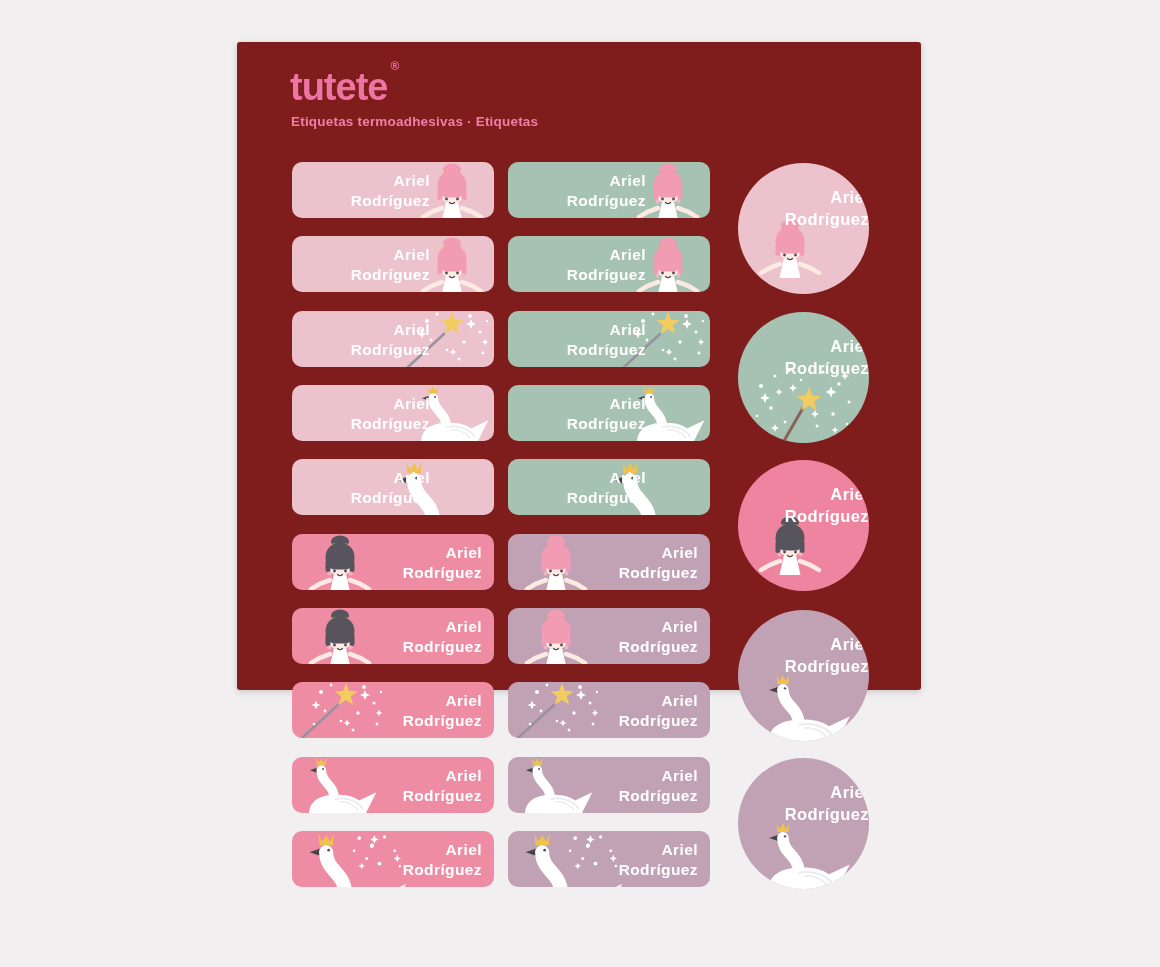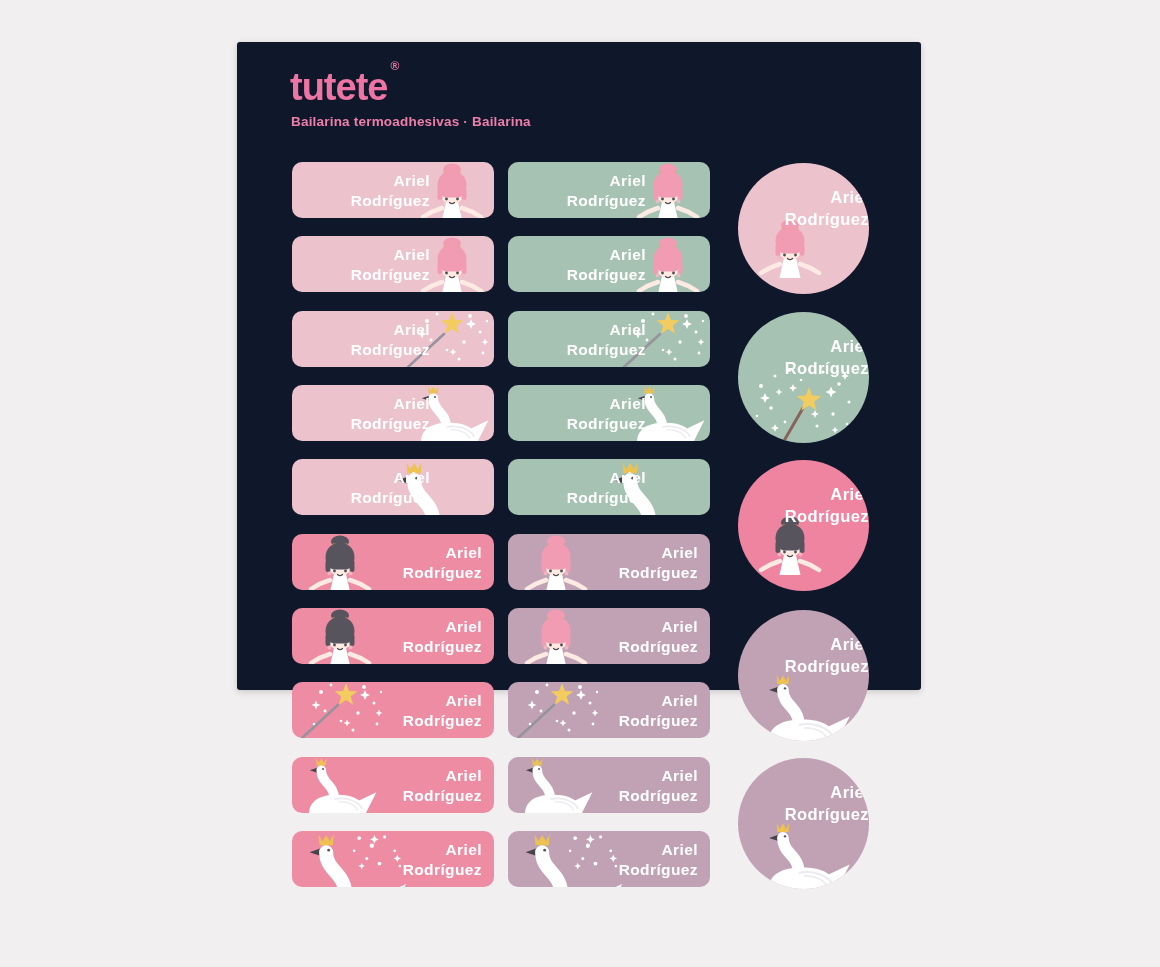--- a/index.html
+++ b/index.html
@@ -3,21 +3,21 @@
 <meta charset="utf-8">
 <style>
   html,body{margin:0;padding:0;}
   body{
     width:1160px;height:967px;position:relative;overflow:hidden;
     background:#f1efef;
     font-family:"Liberation Sans","DejaVu Sans",sans-serif;
   }
   .card{
     position:absolute;left:237px;top:42px;width:684px;height:648px;
-    background:#0f172a;border-radius:3px;
+    background:#7f1d1d;border-radius:3px;
     box-shadow:0 2px 7px rgba(0,0,0,.16),0 0 1px rgba(0,0,0,.10);
   }
   .logo{
     position:absolute;left:53px;top:26px;
     font-size:38px;font-weight:bold;letter-spacing:-1px;line-height:1;
   }
   .logo sup{font-size:12px;font-weight:bold;position:relative;top:-16px;left:3px;letter-spacing:0;}
   .subtitle{
     position:absolute;left:54px;top:72px;
     font-size:13.5px;font-weight:bold;letter-spacing:.2px;
@@ -40,21 +40,21 @@
     font-size:16.5px;line-height:22px;letter-spacing:.4px;
   }
 </style>
 </head>
 <body>
 
 <div class="card" id="sheet">
   <div class="logo" style="color: rgb(238, 116, 163);">
     <span>tutete</span><sup>®</sup>
   </div>
-  <div class="subtitle" style="color: rgb(238, 127, 168);">Bailarina termoadhesivas · Bailarina</div>
+  <div class="subtitle" style="color: rgb(238, 127, 168);">Etiquetas termoadhesivas · Etiquetas</div>
 <div class="sticker rect" style="left:55px;top:120px;background:#ecc2cd">
     <span class="motif" style="right:10px;top:-1px"><svg width="64" height="62" viewBox="0 0 64 62">
     <defs>
             <clipPath id="bg0">
               <rect x="15" y="3" width="34" height="33.5"></rect>
             </clipPath>
           </defs>
     <path d="M22,47 Q12,50 3,56" stroke="#fdebe3" stroke-width="4.5" fill="none" stroke-linecap="round"></path>
     <path d="M42,47 Q52,50 61,56" stroke="#fdebe3" stroke-width="4.5" fill="none" stroke-linecap="round"></path>
     <path d="M26,41 L38,41 L42.5,61 L21.5,61 Z" fill="#ffffff"></path>

